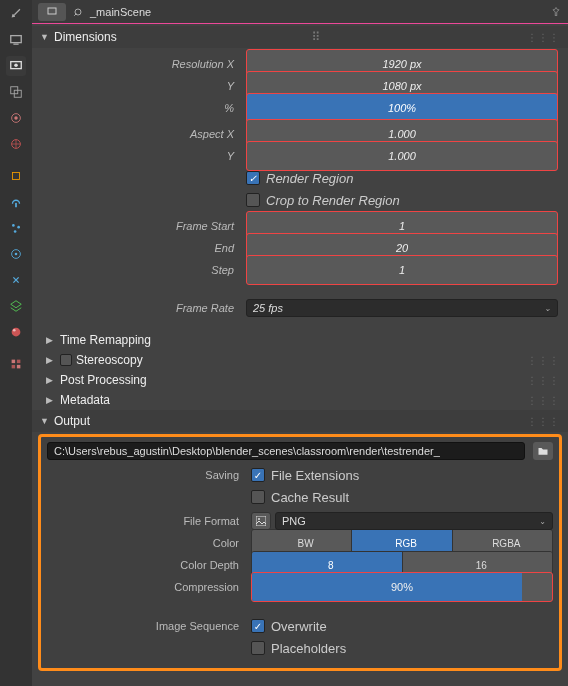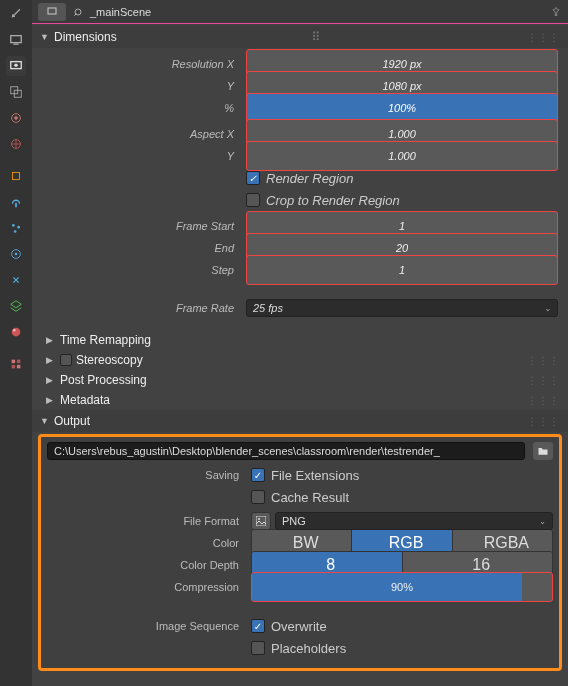--- a/index.html
+++ b/index.html
@@ -30,21 +30,21 @@
   .field.pct .fill { position: absolute; left: 0; top: 0; bottom: 0; background: #3973b6; }
   .field.pct .txt { position: relative; z-index: 1; }
   .select { flex: 1; background: #2c2c2c; border: 1px solid #222; border-radius: 3px; height: 18px; display: flex; align-items: center; padding: 0 6px; color: #ddd; position: relative; }
   .select .chev { margin-left: auto; font-size: 8px; color: #aaa; }
   .check-row { display: flex; align-items: center; gap: 6px; height: 20px; }
   .checkbox { width: 14px; height: 14px; border: 1px solid #222; border-radius: 2px; background: #555; display: flex; align-items: center; justify-content: center; }
   .checkbox.checked { background: #3973b6; }
   .checkbox.checked::after { content: "✓"; color: #fff; font-size: 10px; }
   .check-label { color: #ccc; font-size: 13px; }
   .toggle-group { display: flex; flex: 1; border-radius: 3px; overflow: hidden; border: 1px solid #333; }
-  .toggle-btn { flex: 1; background: #595959; height: 26px; display: flex; align-items: center; justify-content: center; color: #ddd; font-size: 16px; cursor: pointer; padding-left: 8px; }
+  .toggle-btn { flex: 1; background: #595959; height: 26px; display: flex; align-items: center; justify-content: center; color: #ddd; font-size: 10px; cursor: pointer; padding-left: 8px; }
   .toggle-btn.active { background: #3973b6; color: #fff; }
   .toggle-btn + .toggle-btn { border-left: 1px solid #333; }
   .output-box { border: 3px solid #ff8c1a; border-radius: 4px; margin: 2px 6px 6px 6px; padding: 4px 6px 8px 6px; background:#404040; }
   .path-row { display: flex; align-items: center; height: 20px; gap: 8px; }
   .path-field { flex: 1; background: #1c1c1c; border: 1px solid #111; border-radius: 3px; height: 18px; display: flex; align-items: center; padding: 0 6px; color: #ddd; font-size: 11px; }
   .folder-btn { width: 20px; height: 18px; background: #595959; border-radius: 3px; display:flex; align-items:center; justify-content:center; }
   .small-icon-box { width: 20px; height: 18px; background:#595959; border-radius:3px; border:1px solid #333; display:flex;align-items:center;justify-content:center; font-size:9px;color:#ddd; }
   svg { display: block; }
 </style>
 </head>

